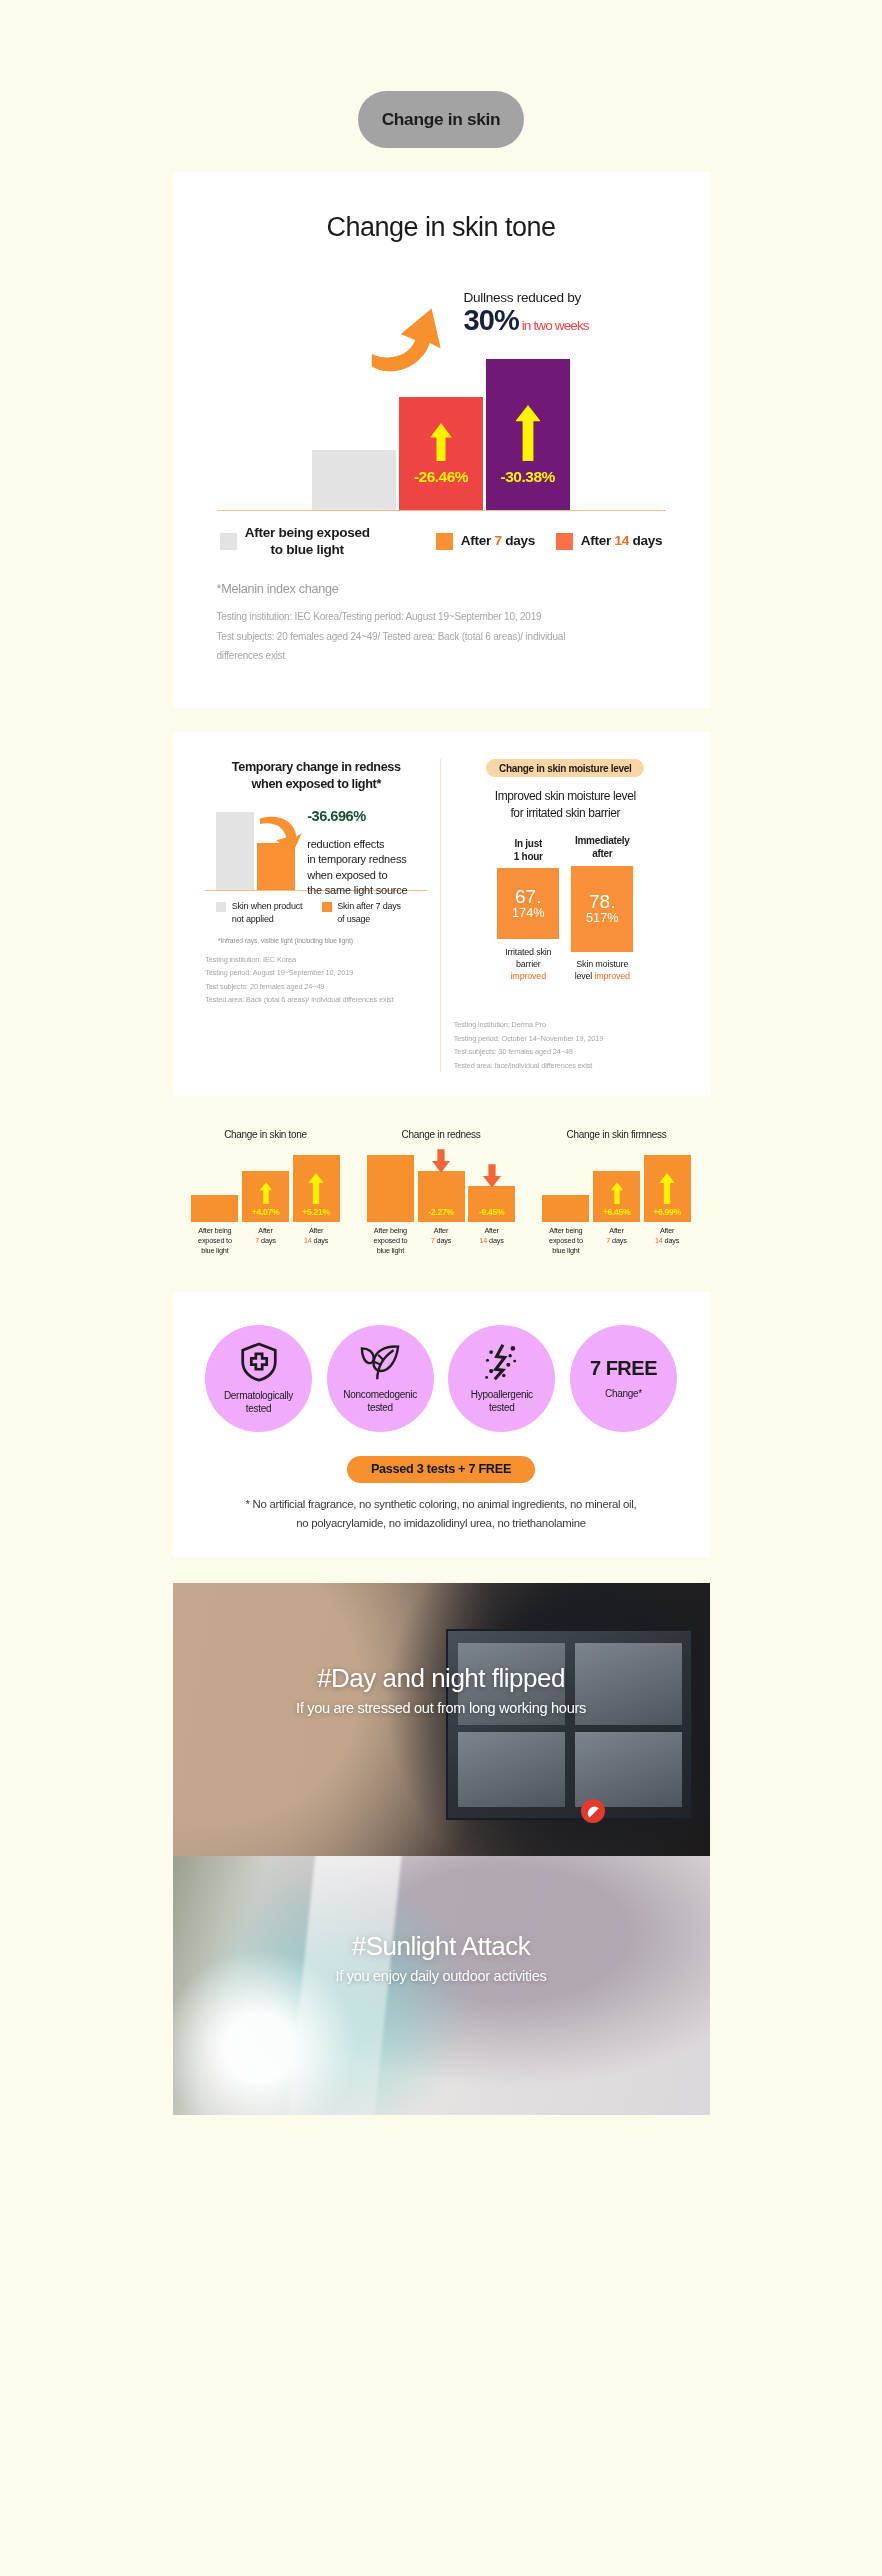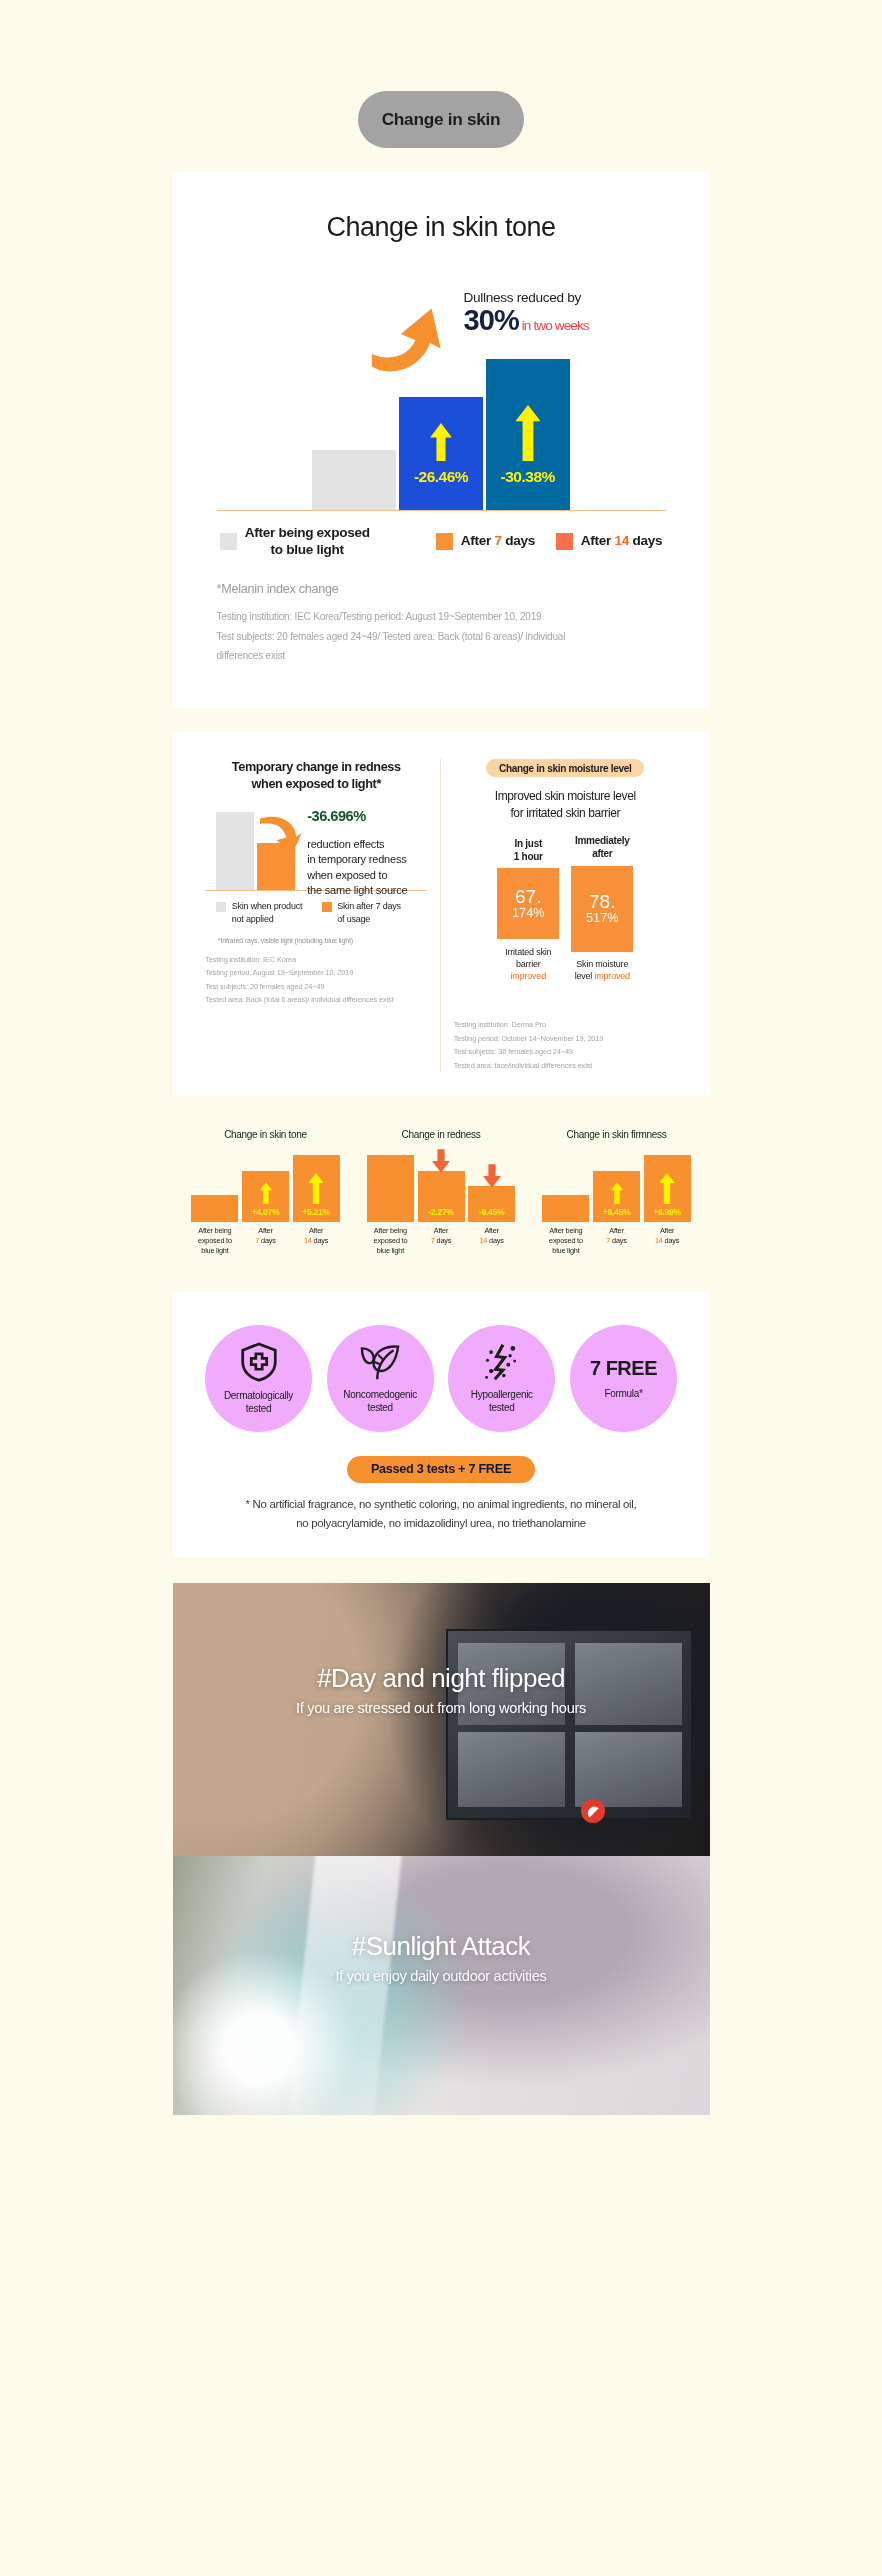--- a/index.html
+++ b/index.html
@@ -80,22 +80,22 @@
     margin-top: 5.5px;
     border-bottom: 1.4px solid #F3BE8C;
     display: flex;
     align-items: flex-end;
     justify-content: center;
     gap: 2.7px;
     padding: 0 16.4px;
   }
   .bar { position: relative; width: 84px; }
   .bar.b-grey  { background: #E3E3E3; height: 60px; }
-  .bar.b-or    { background: #1d4ed8; height: 113px; }
-  .bar.b-coral { background: #0369a1; height: 151px; }
+  .bar.b-or    { background: #ef4444; height: 113px; }
+  .bar.b-coral { background: #701a75; height: 151px; }
 
   .bar .val {
     position: absolute; bottom: 24px; left: 0; right: 0;
     text-align: center;
     color: #FFF200; font-weight: 700; font-size: 15.5px; letter-spacing: -0.5px;
   }
   .bar .uparr {
     position: absolute; left: 50%; transform: translateX(-50%);
   }
   .bar.b-or .uparr   { bottom: 49px; }
@@ -590,21 +590,21 @@
           <circle cx="5" cy="19" r="1.7" fill="#1b1b1b"></circle>
           <circle cx="9" cy="31" r="2.3" fill="#1b1b1b"></circle>
           <circle cx="23" cy="36" r="1.9" fill="#1b1b1b"></circle>
           <circle cx="4" cy="38" r="1.6" fill="#1b1b1b"></circle>
         </svg>
         <div class="blabel">Hypoallergenic<br>tested</div>
       </div>
 
       <div class="bcircle">
         <div class="seven">7 FREE</div>
-        <div class="blabel">Formula*</div>
+        <div class="blabel">Change*</div>
       </div>
     </div>
 
     <div class="passed-wrap">
       <span class="passed-pill">Passed 3 tests + 7 FREE</span>
     </div>
 
     <div class="free-note">
       * No artificial fragrance, no synthetic coloring, no animal ingredients, no mineral oil,<br>
       no polyacrylamide, no imidazolidinyl urea, no triethanolamine

